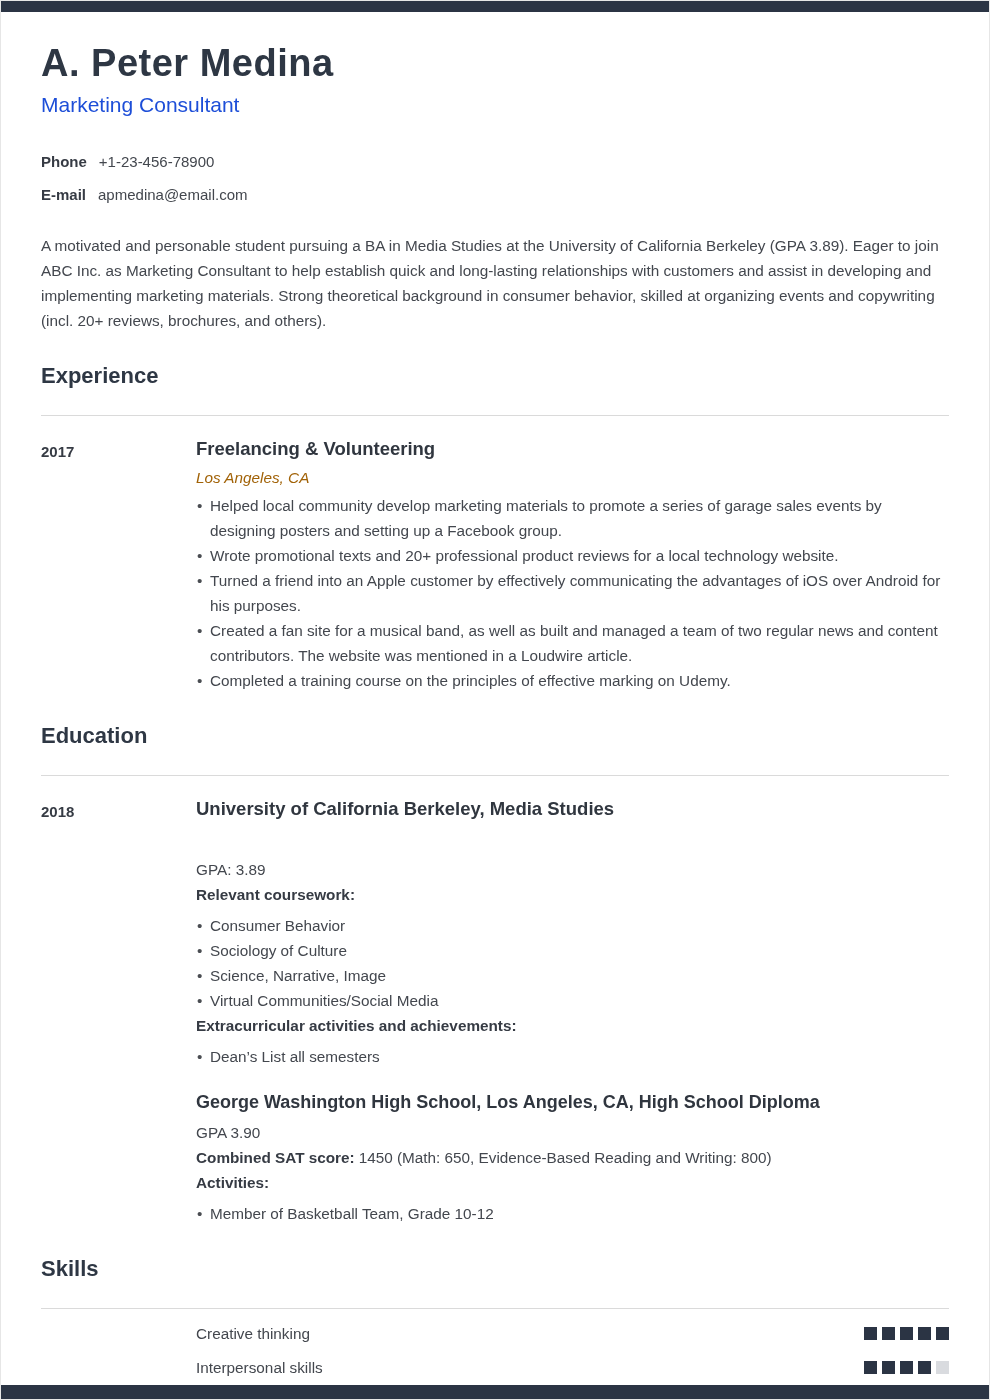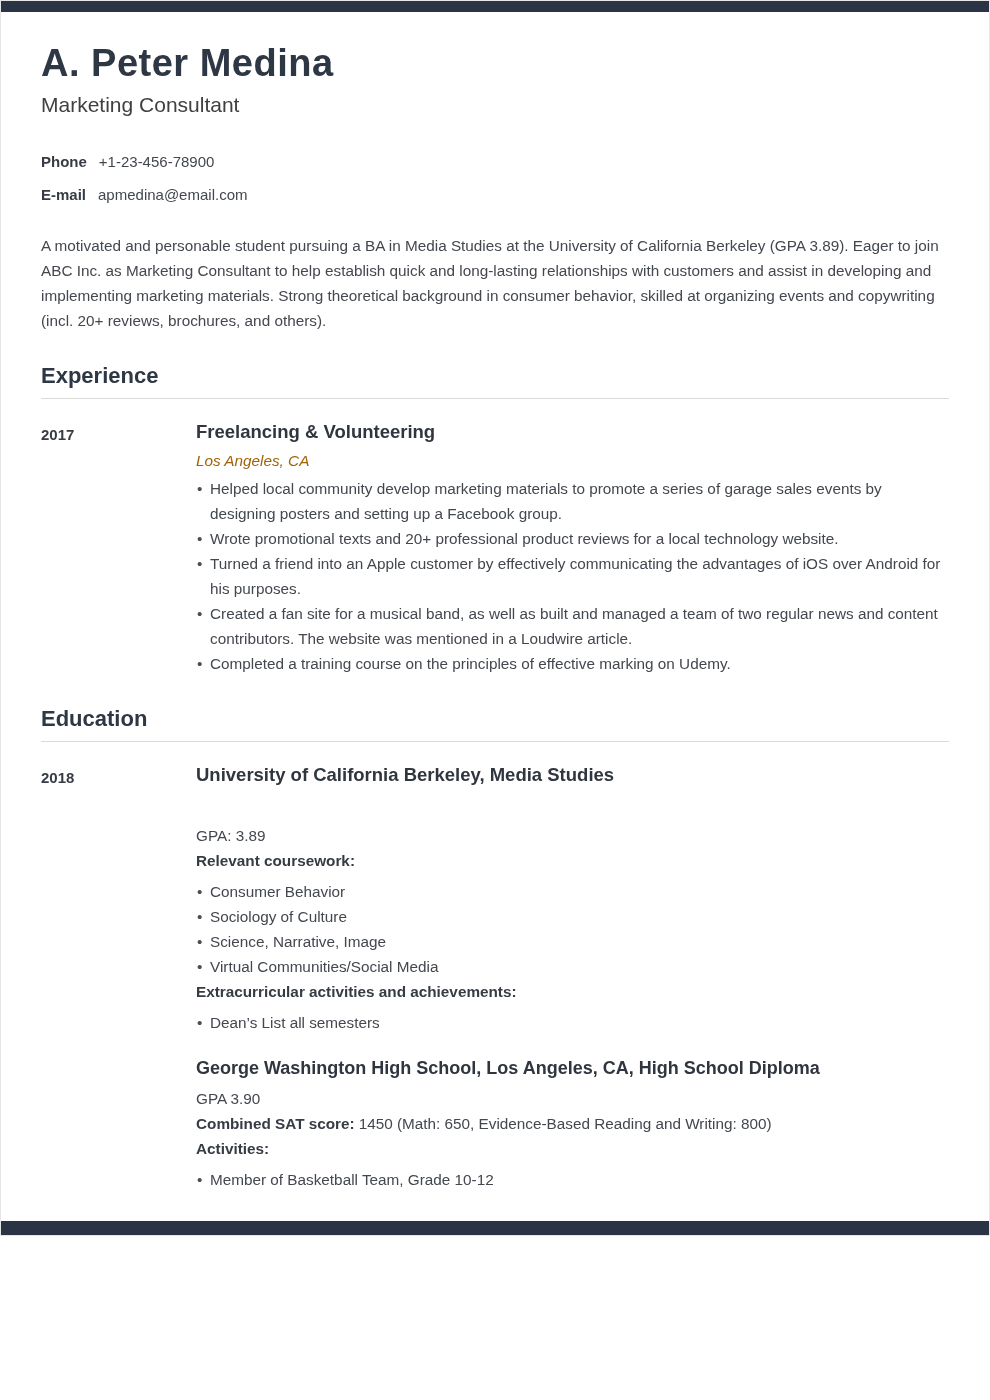--- a/index.html
+++ b/index.html
@@ -5,21 +5,21 @@
   * { margin: 0; padding: 0; box-sizing: border-box; }
   html, body { background: #ffffff; }
   body {
     font-family: "Liberation Sans", sans-serif;
     color: #43474e;
     width: 990px;
   }
   .page {
     position: relative;
     width: 990px;
-    height: 1236px;
+    height: 1400px;
     background: #ffffff;
     border: 1px solid #e6e6e6;
     overflow: hidden;
   }
   .accent-bar-top {
     height: 11px;
     width: 100%;
     background: #2b3444;
   }
   .accent-bar-bottom {
@@ -35,21 +35,21 @@
     margin-top: 30px;
     font-size: 38px;
     font-weight: 700;
     color: #2e3744;
     letter-spacing: 0.5px;
     line-height: 1.15;
   }
   .job-title {
     margin-top: 7px;
     font-size: 21px;
-    color: #404040;
+    color: #1d4ed8;
   }
   .contact-block { margin-top: 28px; }
   .contact-line {
     font-size: 15px;
     line-height: 33px;
     color: #43474e;
   }
   .contact-label {
     font-weight: 700;
     color: #363b44;
@@ -62,21 +62,21 @@
     color: #43474e;
     max-width: 912px;
   }
 
   
   .section-heading {
     margin-top: 30px;
     font-size: 22px;
     font-weight: 700;
     color: #2e3744;
-    padding-bottom: 9px;
+    padding-bottom: 26px;
     border-bottom: 1px solid #dadada;
   }
   .entry { display: flex; }
   .entry-year {
     width: 155px;
     flex-shrink: 0;
     font-weight: 700;
     font-size: 15px;
     color: #363b44;
     padding-top: 27px;

